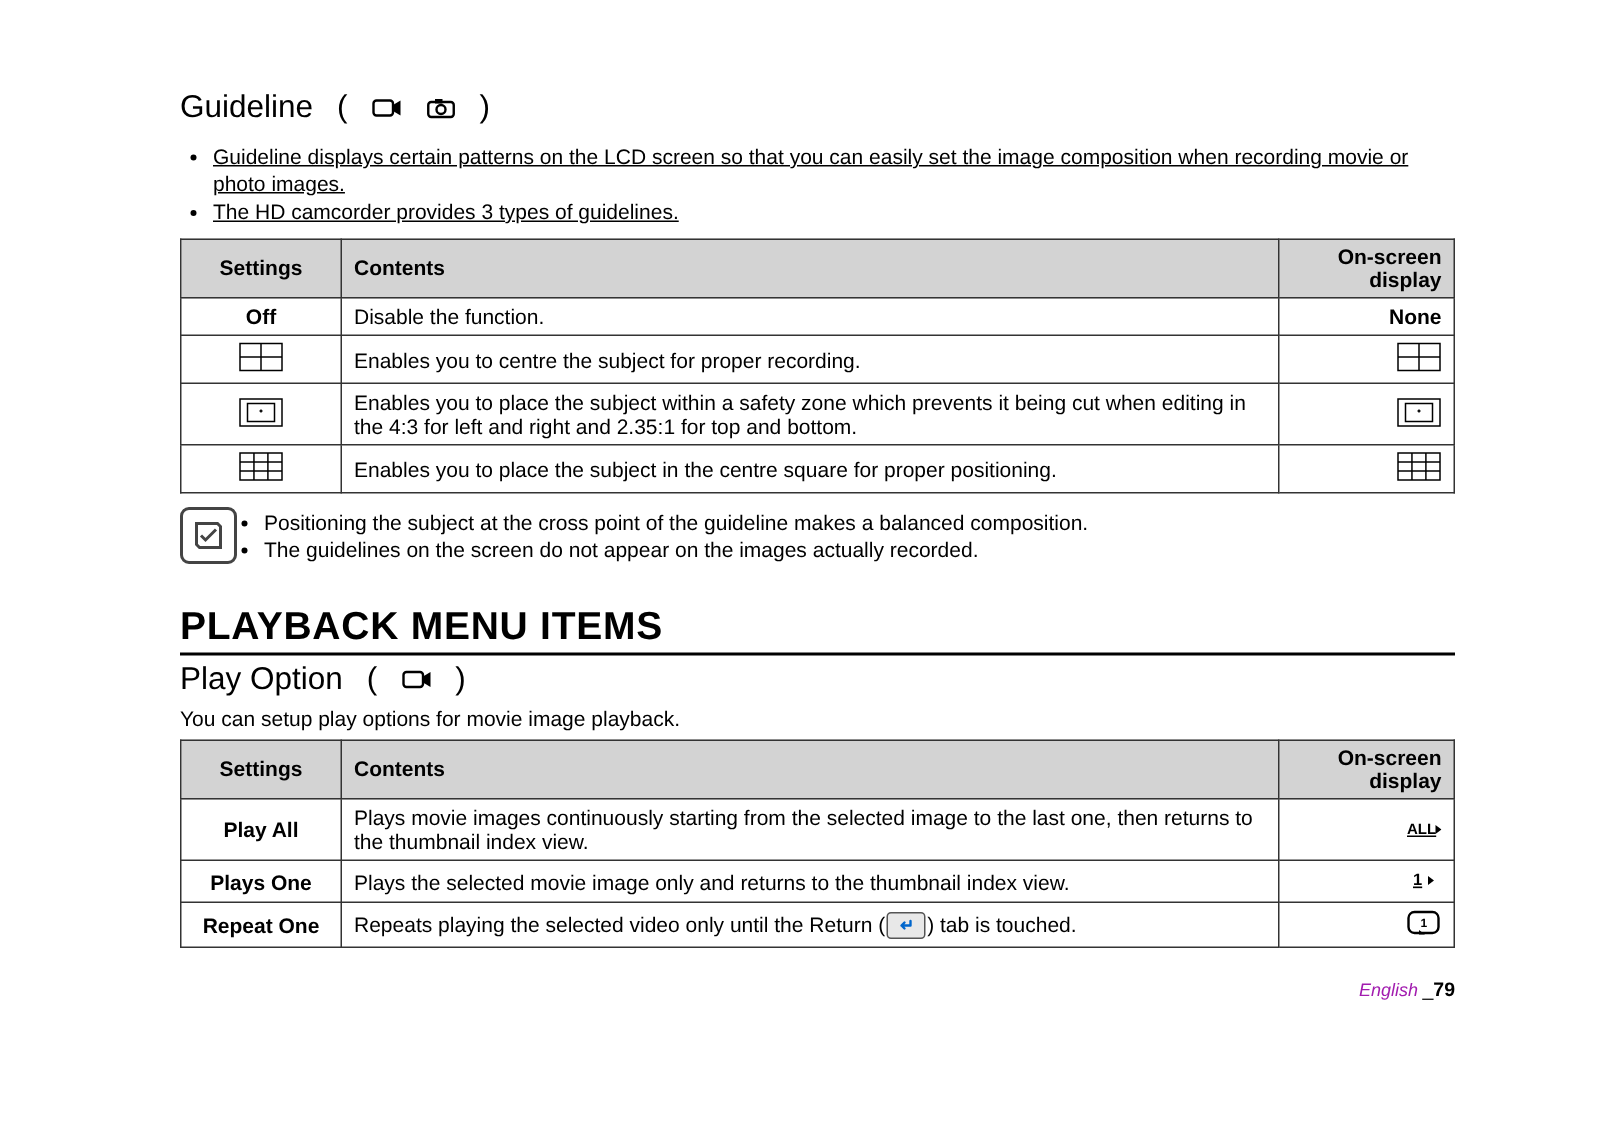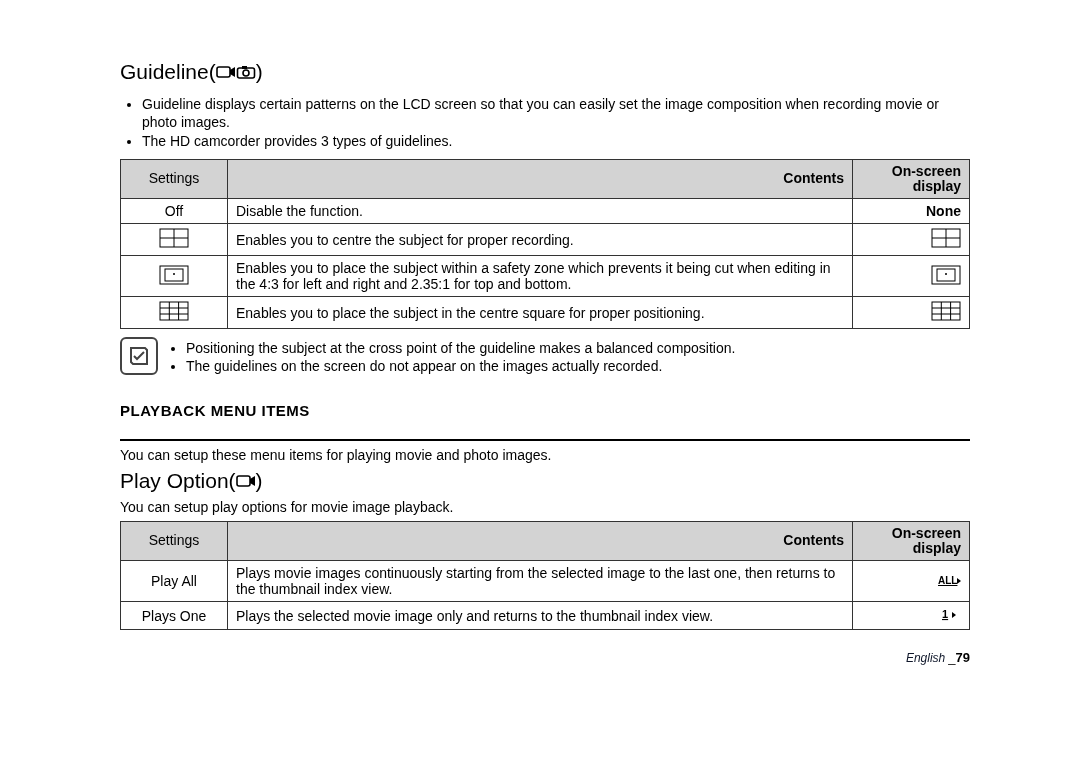--- a/index.html
+++ b/index.html
@@ -13,26 +13,27 @@
   }
   .page {
     padding: 60px 110px 30px 120px;
   }
   .title-row {
     font-size: 21px;
     font-weight: 400;
     margin: 0 0 6px 0;
     display: flex;
     align-items: center;
-    gap: 0;
+    gap: 16px;
   }
   .title-row .paren { font-size: 21px; }
   ul.bullets {
     margin: 12px 0 8px 12px;
     padding: 0 0 0 10px;
+    text-decoration: underline;
   }
   ul.bullets li {
     font-size: 14px;
     line-height: 1.25;
     margin-bottom: 2px;
   }
   table.manual {
     width: 100%;
     border-collapse: collapse;
     font-size: 14px;
@@ -40,48 +41,47 @@
   }
   table.manual th, table.manual td {
     border: 1px solid #333;
     padding: 4px 8px;
     text-align: left;
     vertical-align: middle;
   }
   table.manual th {
     background: #d3d3d3;
     font-weight: bold;
-    text-align: right;
+    text-align: left;
     line-height: 1.1;
   }
-  table.manual th:first-child, table.manual td:first-child { width: 90px; text-align: center; font-weight: normal; }
+  table.manual th:first-child, table.manual td:first-child { width: 90px; text-align: center; font-weight: bold; }
   table.manual th:last-child, table.manual td:last-child { width: 100px; text-align: right; }
   table.manual td.content { font-weight: normal; text-align: left; }
   .note-block {
     display: flex;
-    align-items: center;
-    gap: 10px;
+    align-items: flex-end;
     margin-bottom: 26px;
   }
   .note-icon-box {
     width: 34px; height: 34px;
     border: 2px solid #444;
     border-radius: 6px;
     display: flex; align-items: center; justify-content: center;
     flex-shrink: 0;
     margin-top: -2px;
   }
   .note-block ul { margin: 0; padding-left: 18px; }
   .note-block li { font-size: 14px; line-height: 1.3; }
   .section-h2 {
-    font-size: 15px;
+    font-size: 26px;
     font-weight: bold;
     letter-spacing: 0.5px;
     border-bottom: 2px solid #000;
-    padding-bottom: 20px;
+    padding-bottom: 2px;
     margin: 14px 0 4px 0;
   }
   .body-text {
     font-size: 14px;
     margin: 6px 0;
   }
   .inline-icon {
     display: inline-flex;
     vertical-align: middle;
   }
@@ -94,21 +94,21 @@
     border-radius: 3px;
     background: #e8e8e8;
     vertical-align: middle;
     margin: 0 1px;
   }
   .page-num {
     text-align: right;
     font-size: 13px;
     margin-top: 20px;
   }
-  .page-num .lang { font-style: italic; color: #0f172a; font-size: 12px; margin-right: 3px; margin-top: 24px;}
+  .page-num .lang { font-style: italic; color: #a21caf; font-size: 12px; margin-right: 3px; margin-top: 24px;}
   .page-num .num { font-weight: bold; }
   svg.glyph { display: block; }
 </style>
 </head>
 <body>
 
 <div class="page">
 
   <div class="title-row">
     <span>Guideline</span>
@@ -203,21 +203,20 @@
           <path d="M7 12 L10 15 L17 8" fill="none" stroke="#444" stroke-width="2"></path>
         </svg>
     </div>
     <ul>
       <li>Positioning the subject at the cross point of the guideline makes a balanced composition.</li>
       <li>The guidelines on the screen do not appear on the images actually recorded.</li>
     </ul>
   </div>
 
   <div class="section-h2">PLAYBACK MENU ITEMS</div>
-  <div class="body-text">You can setup these menu items for playing movie and photo images.</div>
 
   <div class="title-row">
     <span>Play Option</span>
     <span class="paren">(</span>
     <span class="inline-icon">
       <svg class="glyph" width="20" height="16" viewBox="0 0 20 16">
           <rect x="1" y="3" width="13" height="10" rx="2" fill="none" stroke="#000" stroke-width="1.6"></rect>
           <path d="M14 6 L19 3 L19 13 L14 10 Z" fill="#000"></path>
         </svg>
     </span>
@@ -243,20 +242,33 @@
               </svg></span></td>
         </tr>
         <tr>
           <td>Plays One</td>
           <td class="content">Plays the selected movie image only and returns to the thumbnail index view.</td>
           <td><span style="display:inline-block"><svg width="26" height="16" viewBox="0 0 26 16">
                 <text x="7" y="12" font-size="11" font-weight="bold" fill="#000" text-decoration="underline">1</text>
                 <path d="M17 6 L21 9 L17 12 Z" fill="#000"></path>
               </svg></span></td>
         </tr>
+        <tr>
+          <td>Repeat One</td>
+          <td class="content">Repeats playing the selected video only until the Return (<span class="return-icon">
+              <svg width="16" height="12" viewBox="0 0 16 12">
+                <path d="M11 3 V6 H5 L7 4 M5 6 L7 8" fill="none" stroke="#06c" stroke-width="1.6" stroke-linecap="round" stroke-linejoin="round"></path>
+              </svg>
+            </span>) tab is touched.</td>
+          <td><span style="display:inline-block"><svg width="24" height="18" viewBox="0 0 24 18">
+                <rect x="2" y="2" width="20" height="14" rx="4" fill="none" stroke="#000" stroke-width="1.6"></rect>
+                <text x="10" y="12" font-size="8" font-weight="bold" fill="#000">1</text>
+                <path d="M9 14 L13 17 L9 17 Z" fill="#000"></path>
+              </svg></span></td>
+        </tr>
       </tbody>
   </table>
 
   <div class="page-num">
     <span class="lang">English</span><span>_</span><span class="num">79</span>
   </div>
 
 </div>
 
 </body></html>

